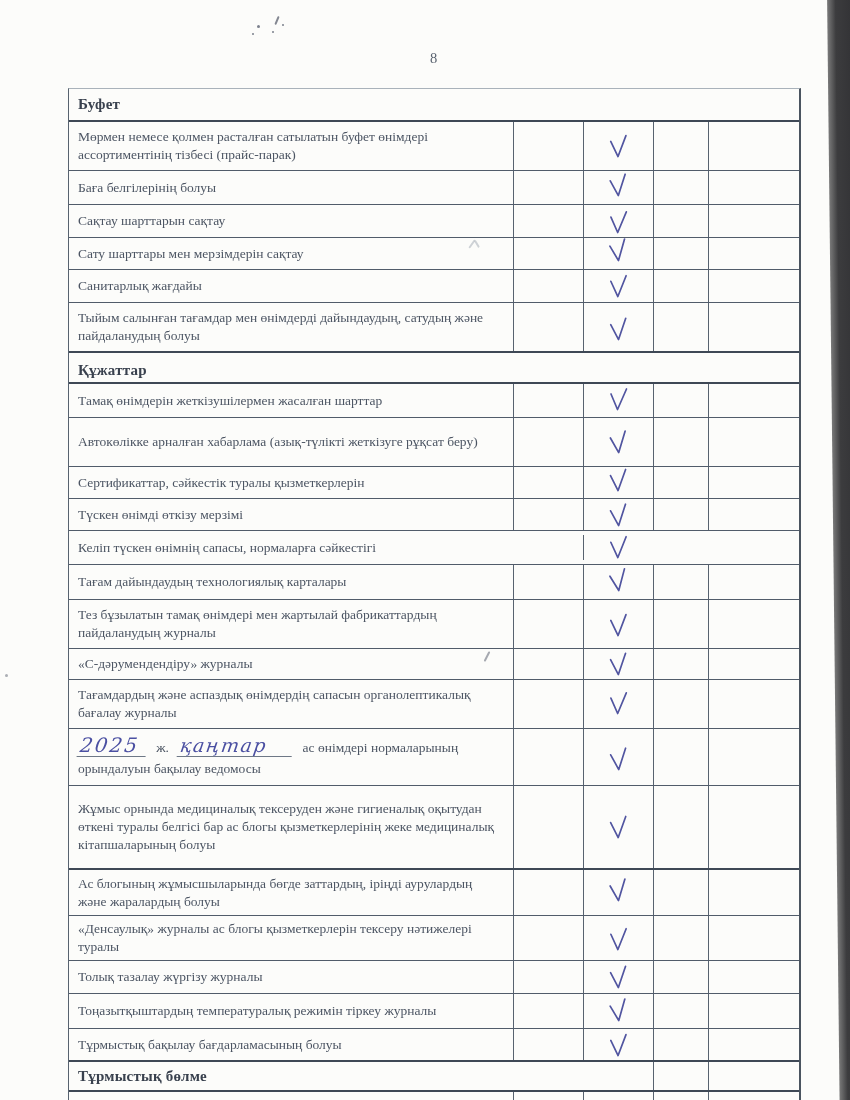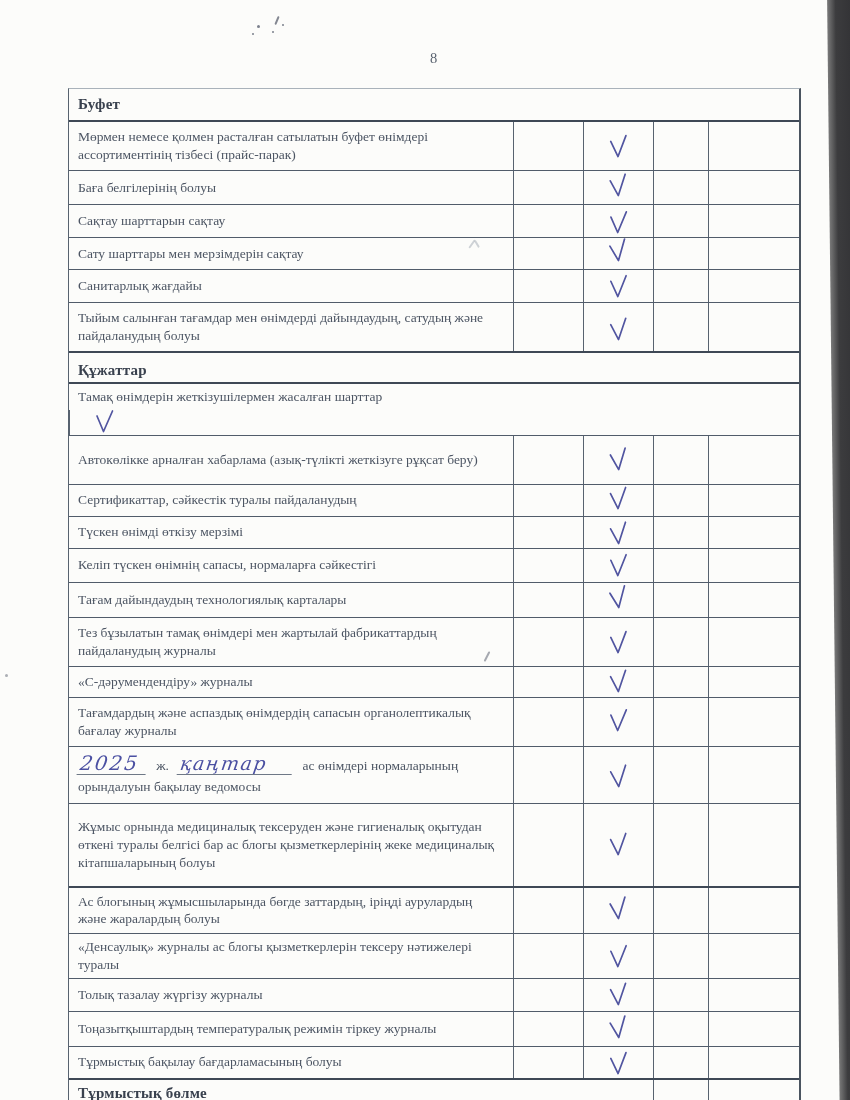--- a/index.html
+++ b/index.html
@@ -148,21 +148,21 @@
               <polyline points="3,7 9.5,22.5 18.5,2" stroke="#5155a0"></polyline>
             </svg>
           </span>
         </div>
         <div class="cell c4"></div>
         <div class="cell c5"></div>
       </div>
       <div class="t-row thick" style="min-height: 31px; align-items: flex-end;">
         <div class="cell section-label first">Құжаттар</div>
       </div>
-      <div class="t-row" style="min-height: 34px; flex-direction: column;">
+      <div class="t-row" style="min-height: 34px;">
         <div class="cell label-cell first">Тамақ өнімдерін жеткізушілермен жасалған шарттар</div>
         <div class="cell c2"></div>
         <div class="cell c3">
           <span style="display: inline-block; transform: rotate(0deg) translateY(-1px);">
             <svg class="tick" width="21" height="25" viewBox="0 0 21 25">
               <polyline points="3,7 9.5,22.5 18.5,2" stroke="#5155a0"></polyline>
             </svg>
           </span>
         </div>
         <div class="cell c4"></div>
@@ -175,21 +175,21 @@
           <span style="display: inline-block; transform: rotate(-7deg) translateY(0px);">
             <svg class="tick" width="21" height="25" viewBox="0 0 21 25">
               <polyline points="3,7 9.5,22.5 18.5,2" stroke="#5155a0"></polyline>
             </svg>
           </span>
         </div>
         <div class="cell c4"></div>
         <div class="cell c5"></div>
       </div>
       <div class="t-row" style="min-height: 32px;">
-        <div class="cell label-cell first">Сертификаттар, сәйкестік туралы пайдаланудың</div>
+        <div class="cell label-cell first">Сертификаттар, сәйкестік туралы қызметкерлерін</div>
         <div class="cell c2"></div>
         <div class="cell c3">
           <span style="display: inline-block; transform: rotate(-4deg) translateY(-2px);">
             <svg class="tick" width="21" height="25" viewBox="0 0 21 25">
               <polyline points="3,7 9.5,22.5 18.5,2" stroke="#5155a0"></polyline>
             </svg>
           </span>
         </div>
         <div class="cell c4"></div>
         <div class="cell c5"></div>
@@ -200,21 +200,21 @@
         <div class="cell c3">
           <span style="display: inline-block; transform: rotate(-6deg) translateY(1px);">
             <svg class="tick" width="21" height="25" viewBox="0 0 21 25">
               <polyline points="3,7 9.5,22.5 18.5,2" stroke="#5155a0"></polyline>
             </svg>
           </span>
         </div>
         <div class="cell c4"></div>
         <div class="cell c5"></div>
       </div>
-      <div class="t-row" style="min-height: 34px;">
+      <div class="t-row" style="min-height: 34px; align-items: center;">
         <div class="cell label-cell first">Келіп түскен өнімнің сапасы, нормаларға сәйкестігі</div>
         <div class="cell c2"></div>
         <div class="cell c3">
           <span style="display: inline-block; transform: rotate(-2deg) translateY(0px);">
             <svg class="tick" width="21" height="25" viewBox="0 0 21 25">
               <polyline points="3,7 9.5,22.5 18.5,2" stroke="#5155a0"></polyline>
             </svg>
           </span>
         </div>
         <div class="cell c4"></div>

